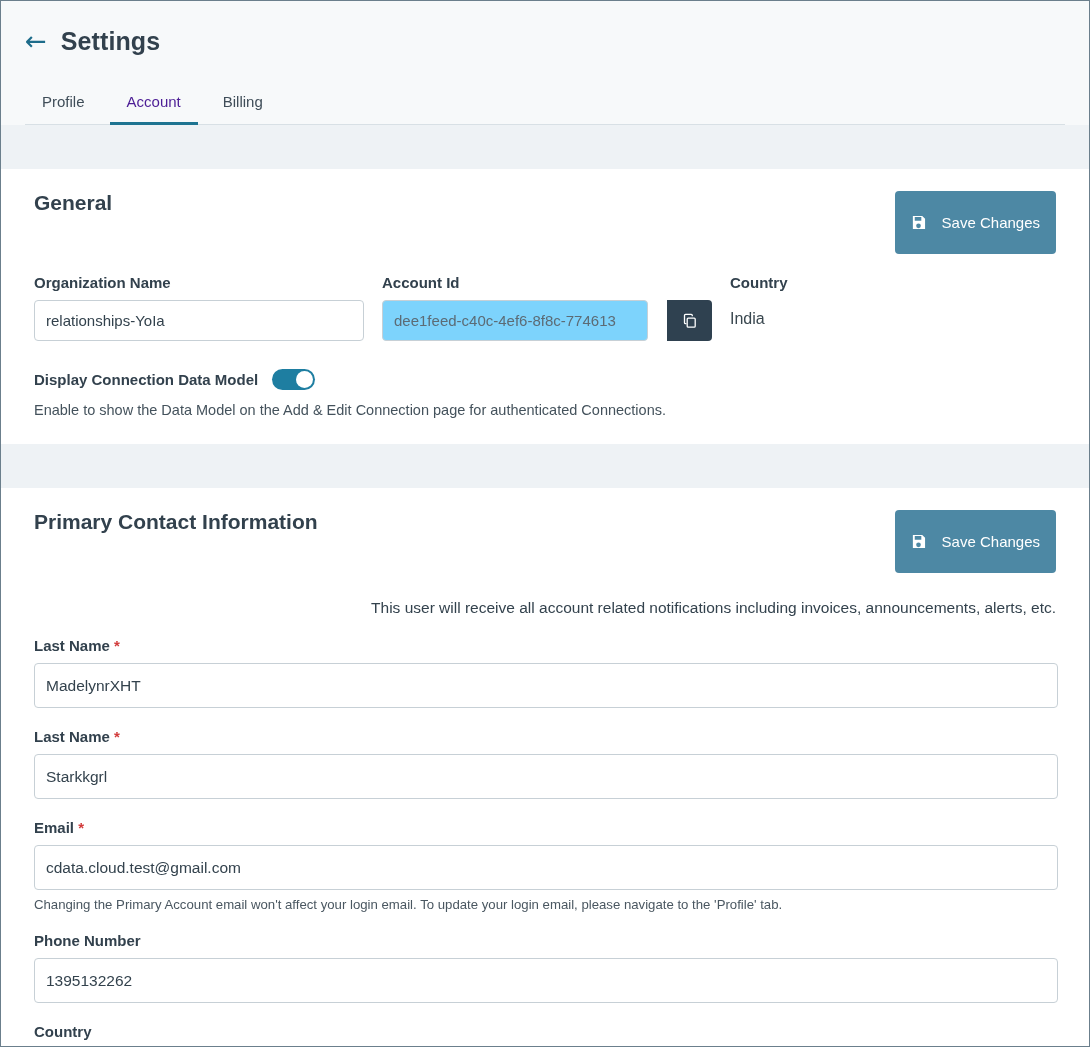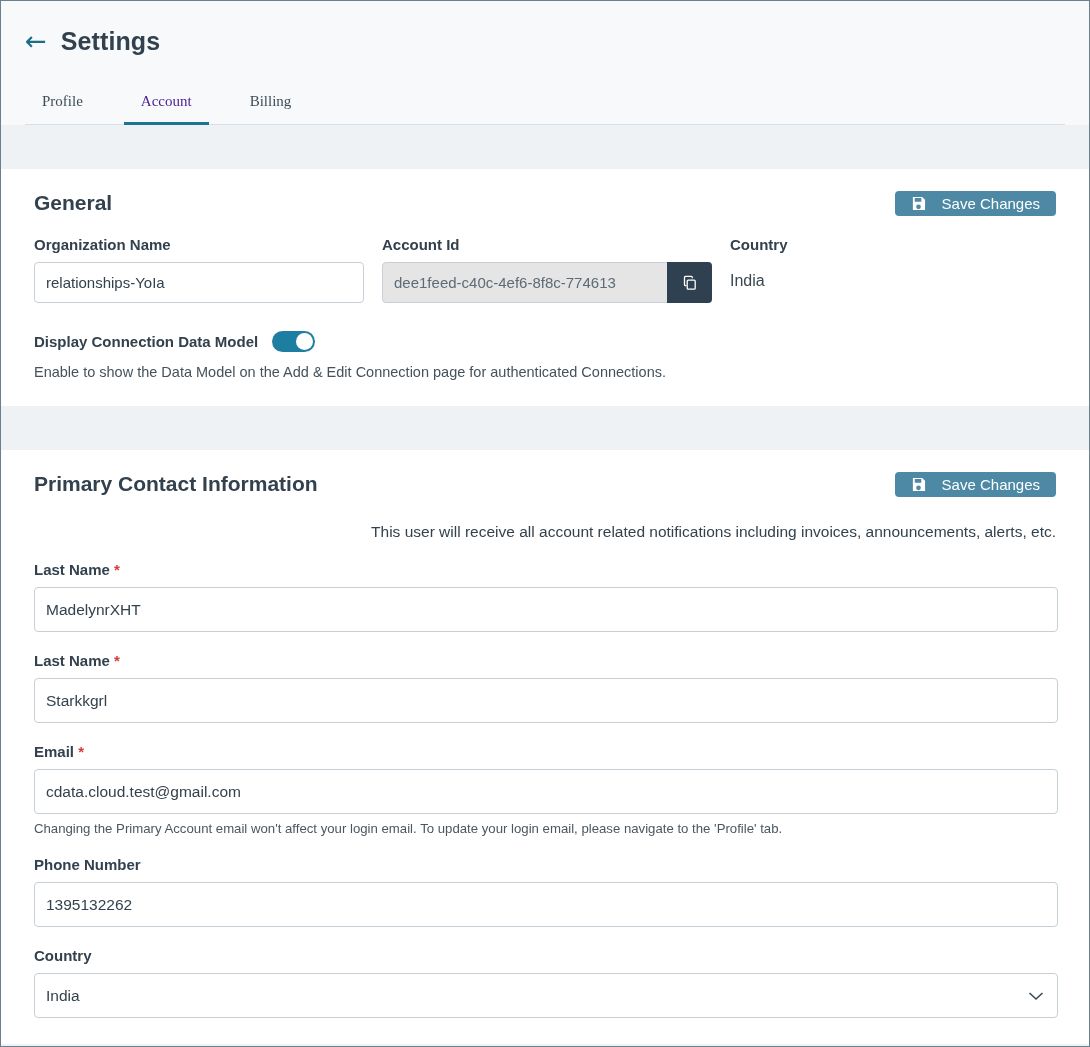--- a/index.html
+++ b/index.html
@@ -37,24 +37,23 @@
   }
   .page-title {
     font-size: 25px;
     font-weight: bold;
     color: #32414d;
     letter-spacing: 0.1px;
   }
   .tabs {
     display: flex;
     align-items: flex-start;
-    gap: 24px;
+    gap: 8px;
     margin-top: 20px;
     border-bottom: 1px solid #d8e0e5;
-    font-family: Liberation Serif, serif;
   }
   .tab {
     padding: 10px 17px 12px 17px;
     font-size: 15px;
     color: #3f4d58;
     cursor: pointer;
     border-bottom: 3px solid transparent;
     margin-bottom: -1px;
   }
   .tab.active {
@@ -81,21 +80,21 @@
     color: #32414d;
   }
   .save-btn {
     display: inline-flex;
     align-items: center;
     gap: 16px;
     background: #4d88a4;
     color: #ffffff;
     border: none;
     border-radius: 4px;
-    padding: 4px 16px;
+    padding: 23px 16px;
     font-size: 15px;
     cursor: pointer;
     font-family: "Liberation Sans", sans-serif;
   }
   .save-btn .ico { display: inline-flex; }
 
   
   .grid3 {
     display: grid;
     grid-template-columns: 348px 348px 1fr;
@@ -119,23 +118,23 @@
     background: #ffffff;
     font-family: "Liberation Sans", sans-serif;
   }
   .txt::placeholder { color: #8a98a3; }
   .readonly-wrap {
     position: relative;
     width: 330px;
     height: 41px;
   }
   .txt.readonly {
-    background: #e5e5e5;
+    background: #7dd3fc;
     color: #5c6b75;
-    width: 330px;
+    width: 266px;
   }
   .copy-btn {
     position: absolute;
     right: 0; top: 0;
     width: 45px; height: 41px;
     background: #2f4150;
     border: none;
     border-radius: 0 4px 4px 0;
     color: #ffffff;
     cursor: pointer;

